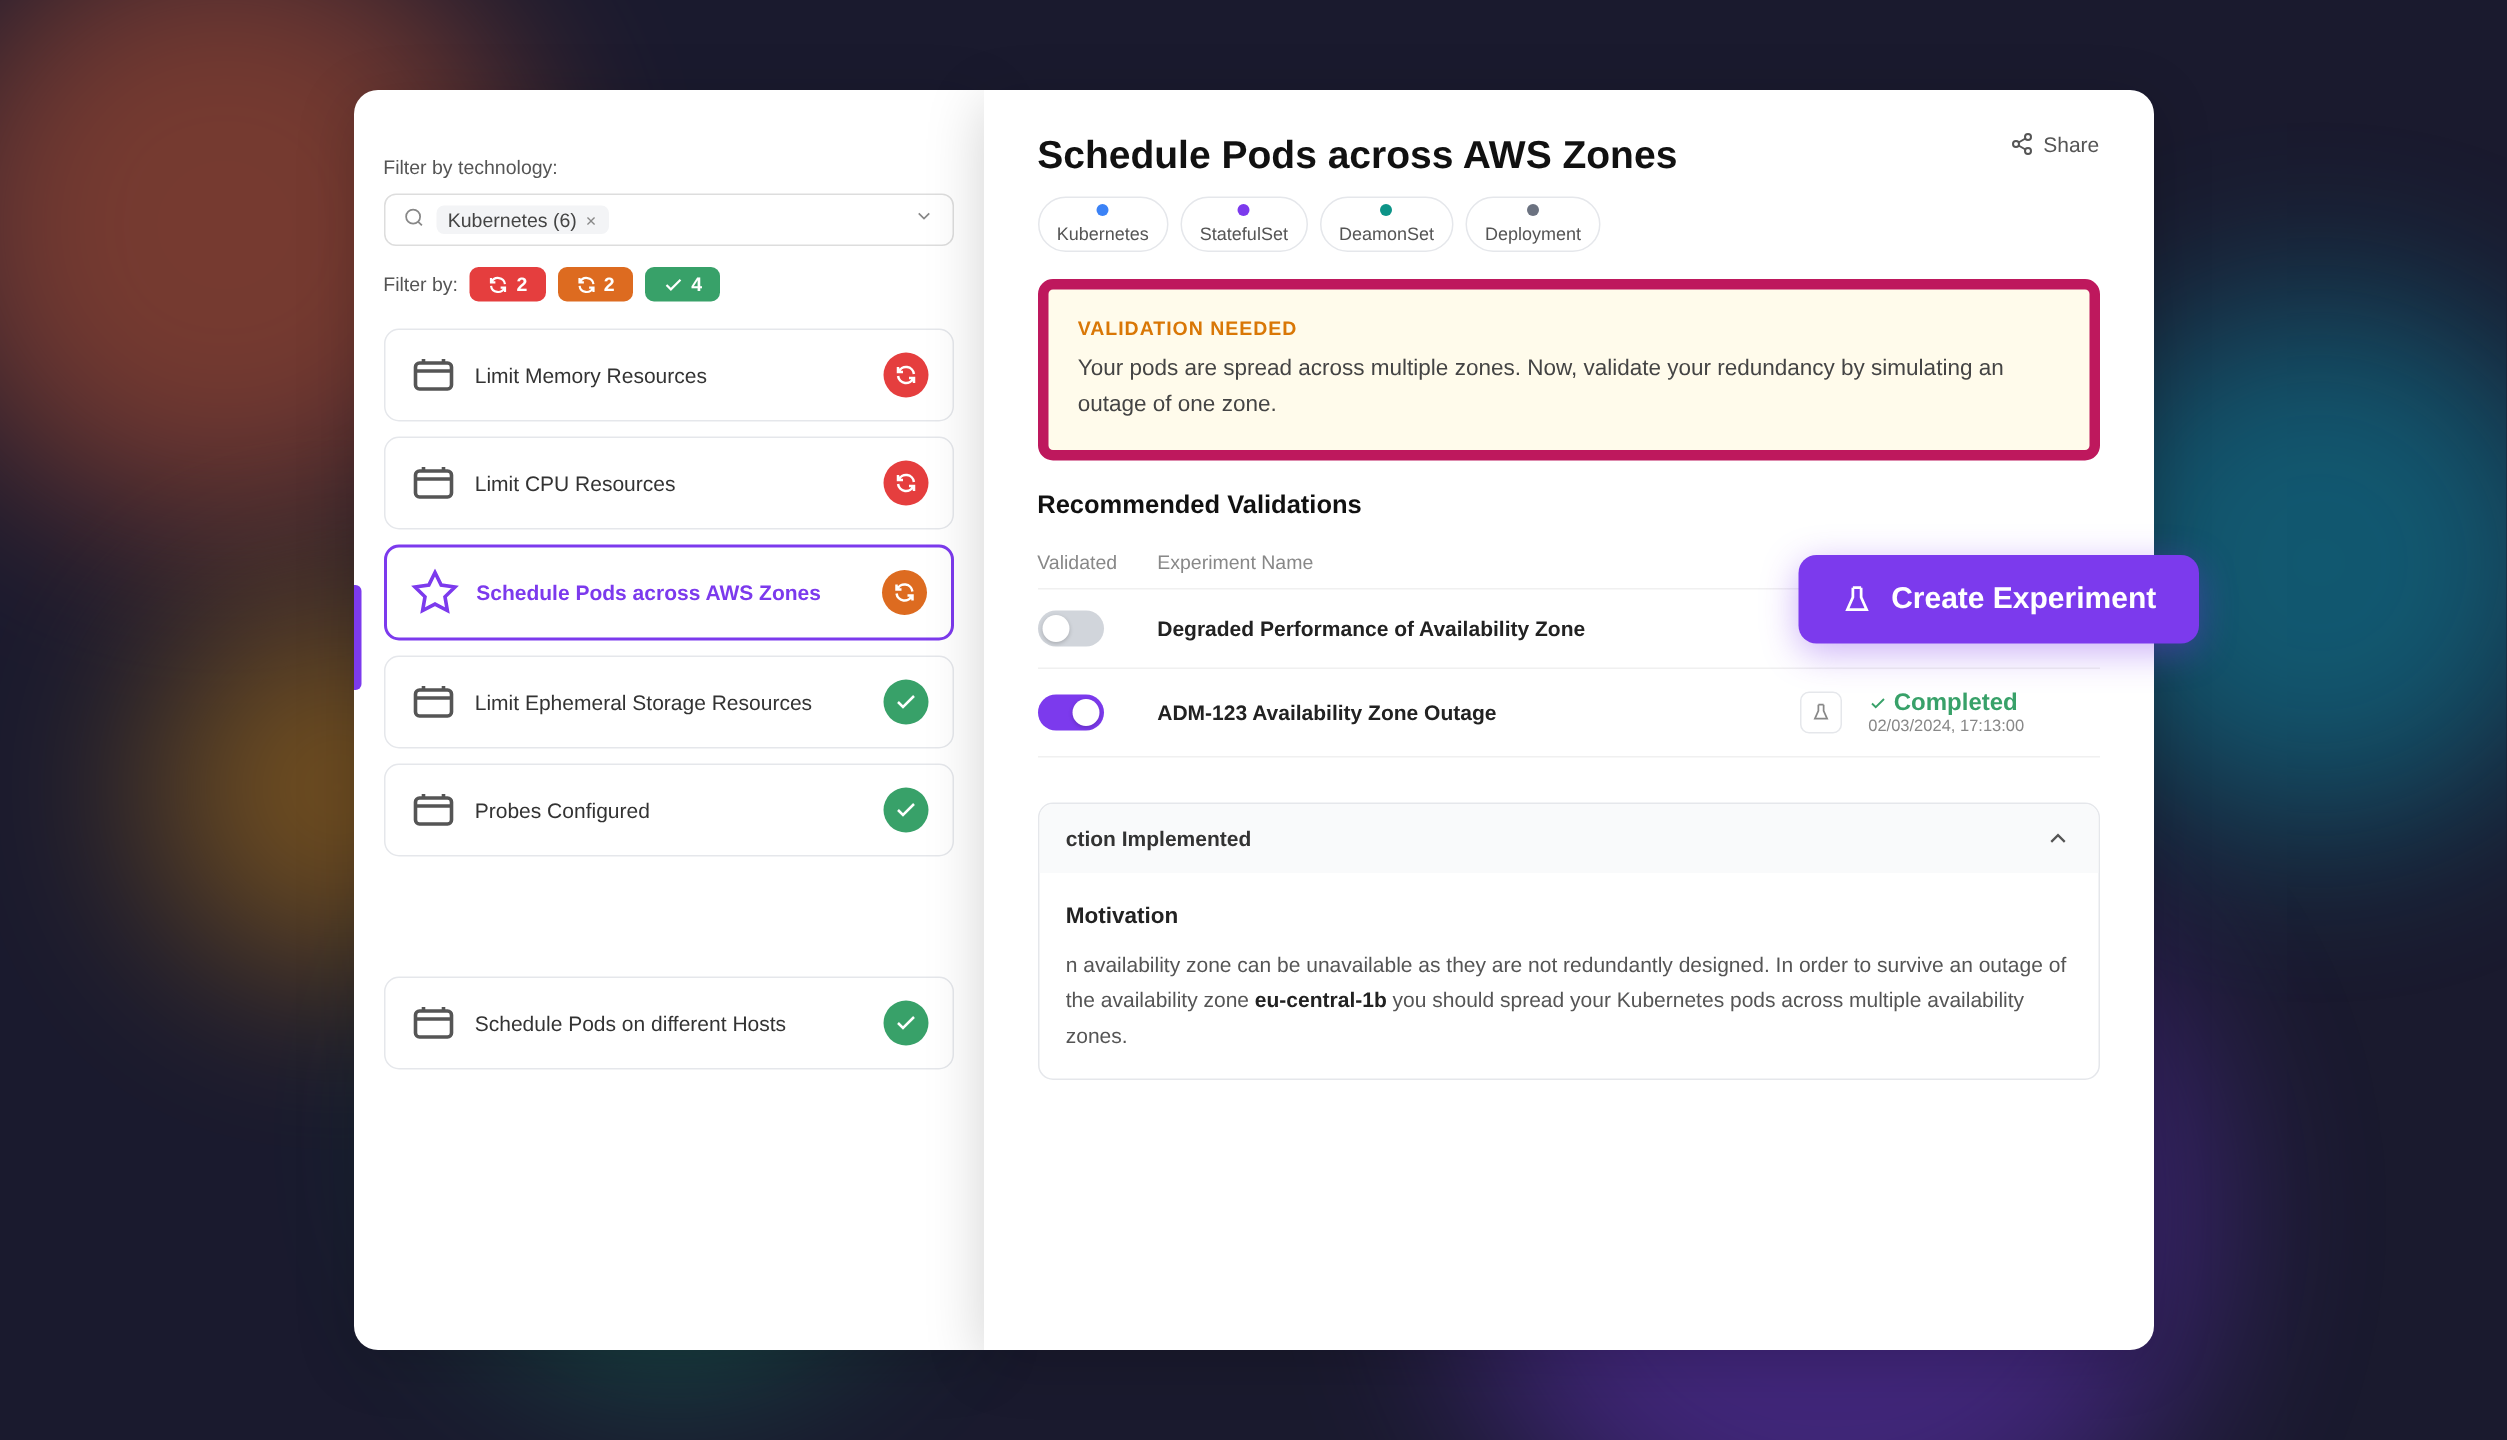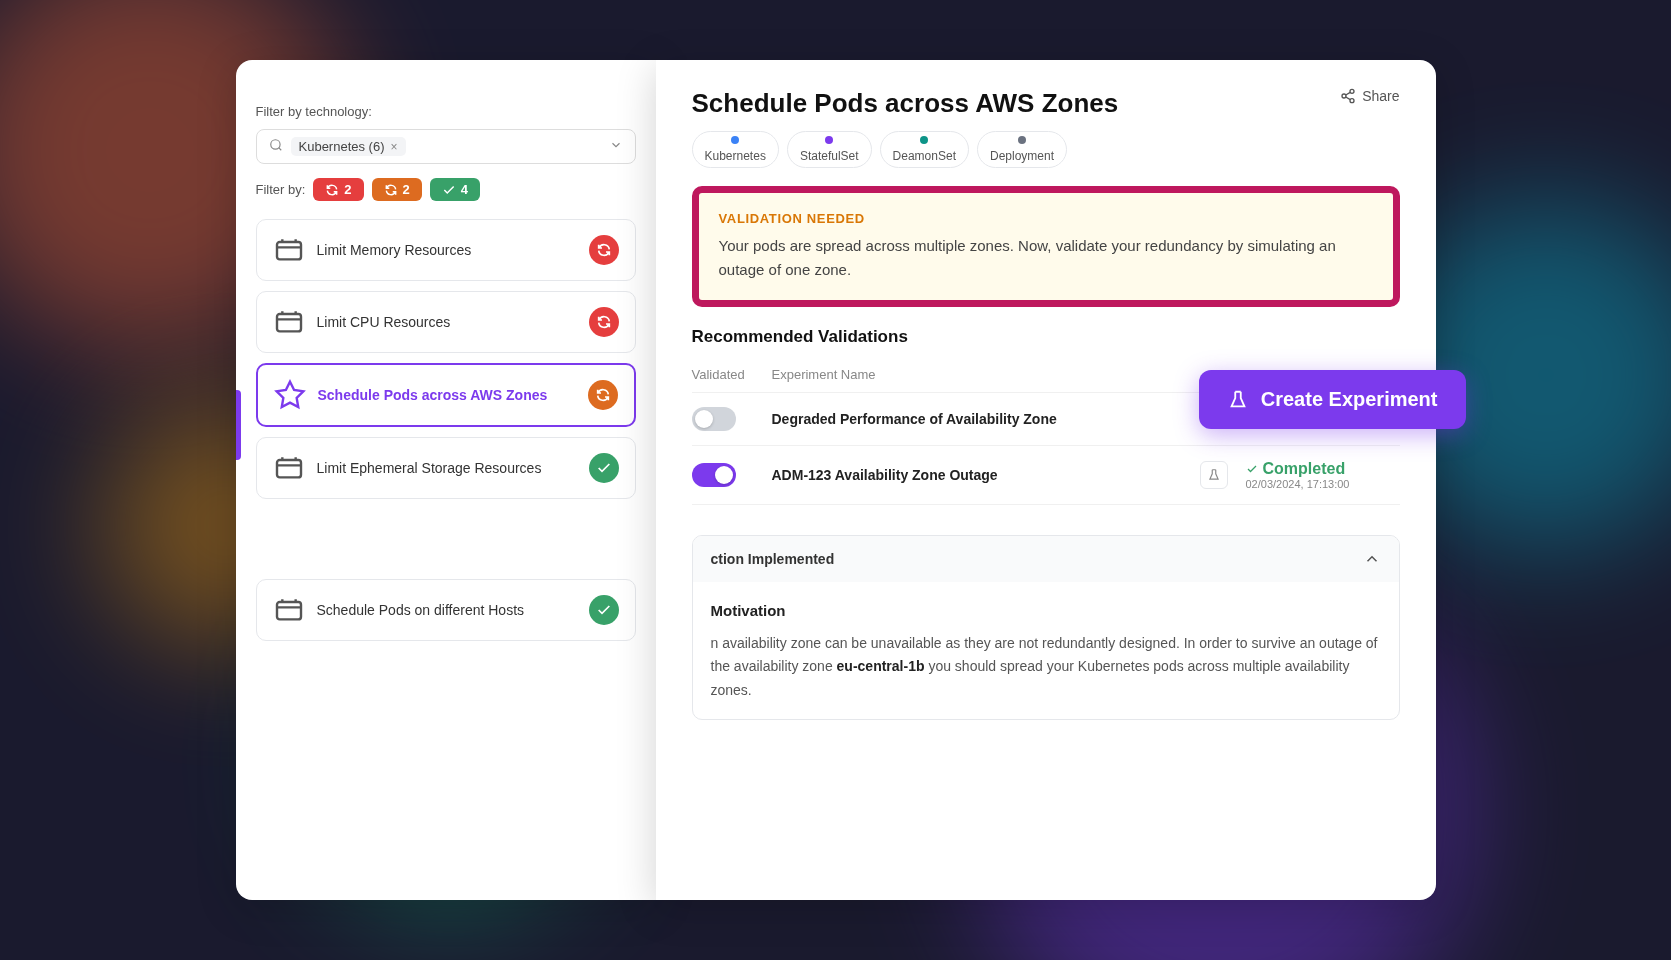--- a/index.html
+++ b/index.html
@@ -529,20 +529,34 @@
           </svg>
       </span>
       <span class="item-label">Limit Ephemeral Storage Resources</span>
       <div class="item-badge green">
         <svg viewBox="0 0 24 24" fill="none" stroke="white" stroke-width="2.5" width="16" height="16">
             <path d="M20 6L9 17l-5-5"></path>
           </svg>
       </div>
     </div>
 
+    <div class="list-item">
+      <span class="item-icon">
+        <svg viewBox="0 0 24 24" fill="none" stroke="currentColor" stroke-width="1.8">
+            <rect x="3" y="6" width="18" height="13" rx="2"></rect>
+            <path d="M3 10h18M7 6V4M17 6V4"></path>
+          </svg>
+      </span>
+      <span class="item-label">Probes Configured</span>
+      <div class="item-badge green">
+        <svg viewBox="0 0 24 24" fill="none" stroke="white" stroke-width="2.5" width="16" height="16">
+            <path d="M20 6L9 17l-5-5"></path>
+          </svg>
+      </div>
+    </div>
 
     <div class="list-item" style="margin-top: 80px;">
       <span class="item-icon">
         <svg viewBox="0 0 24 24" fill="none" stroke="currentColor" stroke-width="1.8">
             <rect x="3" y="6" width="18" height="13" rx="2"></rect>
             <path d="M3 10h18M7 6V4M17 6V4"></path>
           </svg>
       </span>
       <span class="item-label">Schedule Pods on different Hosts</span>
       <div class="item-badge green">

